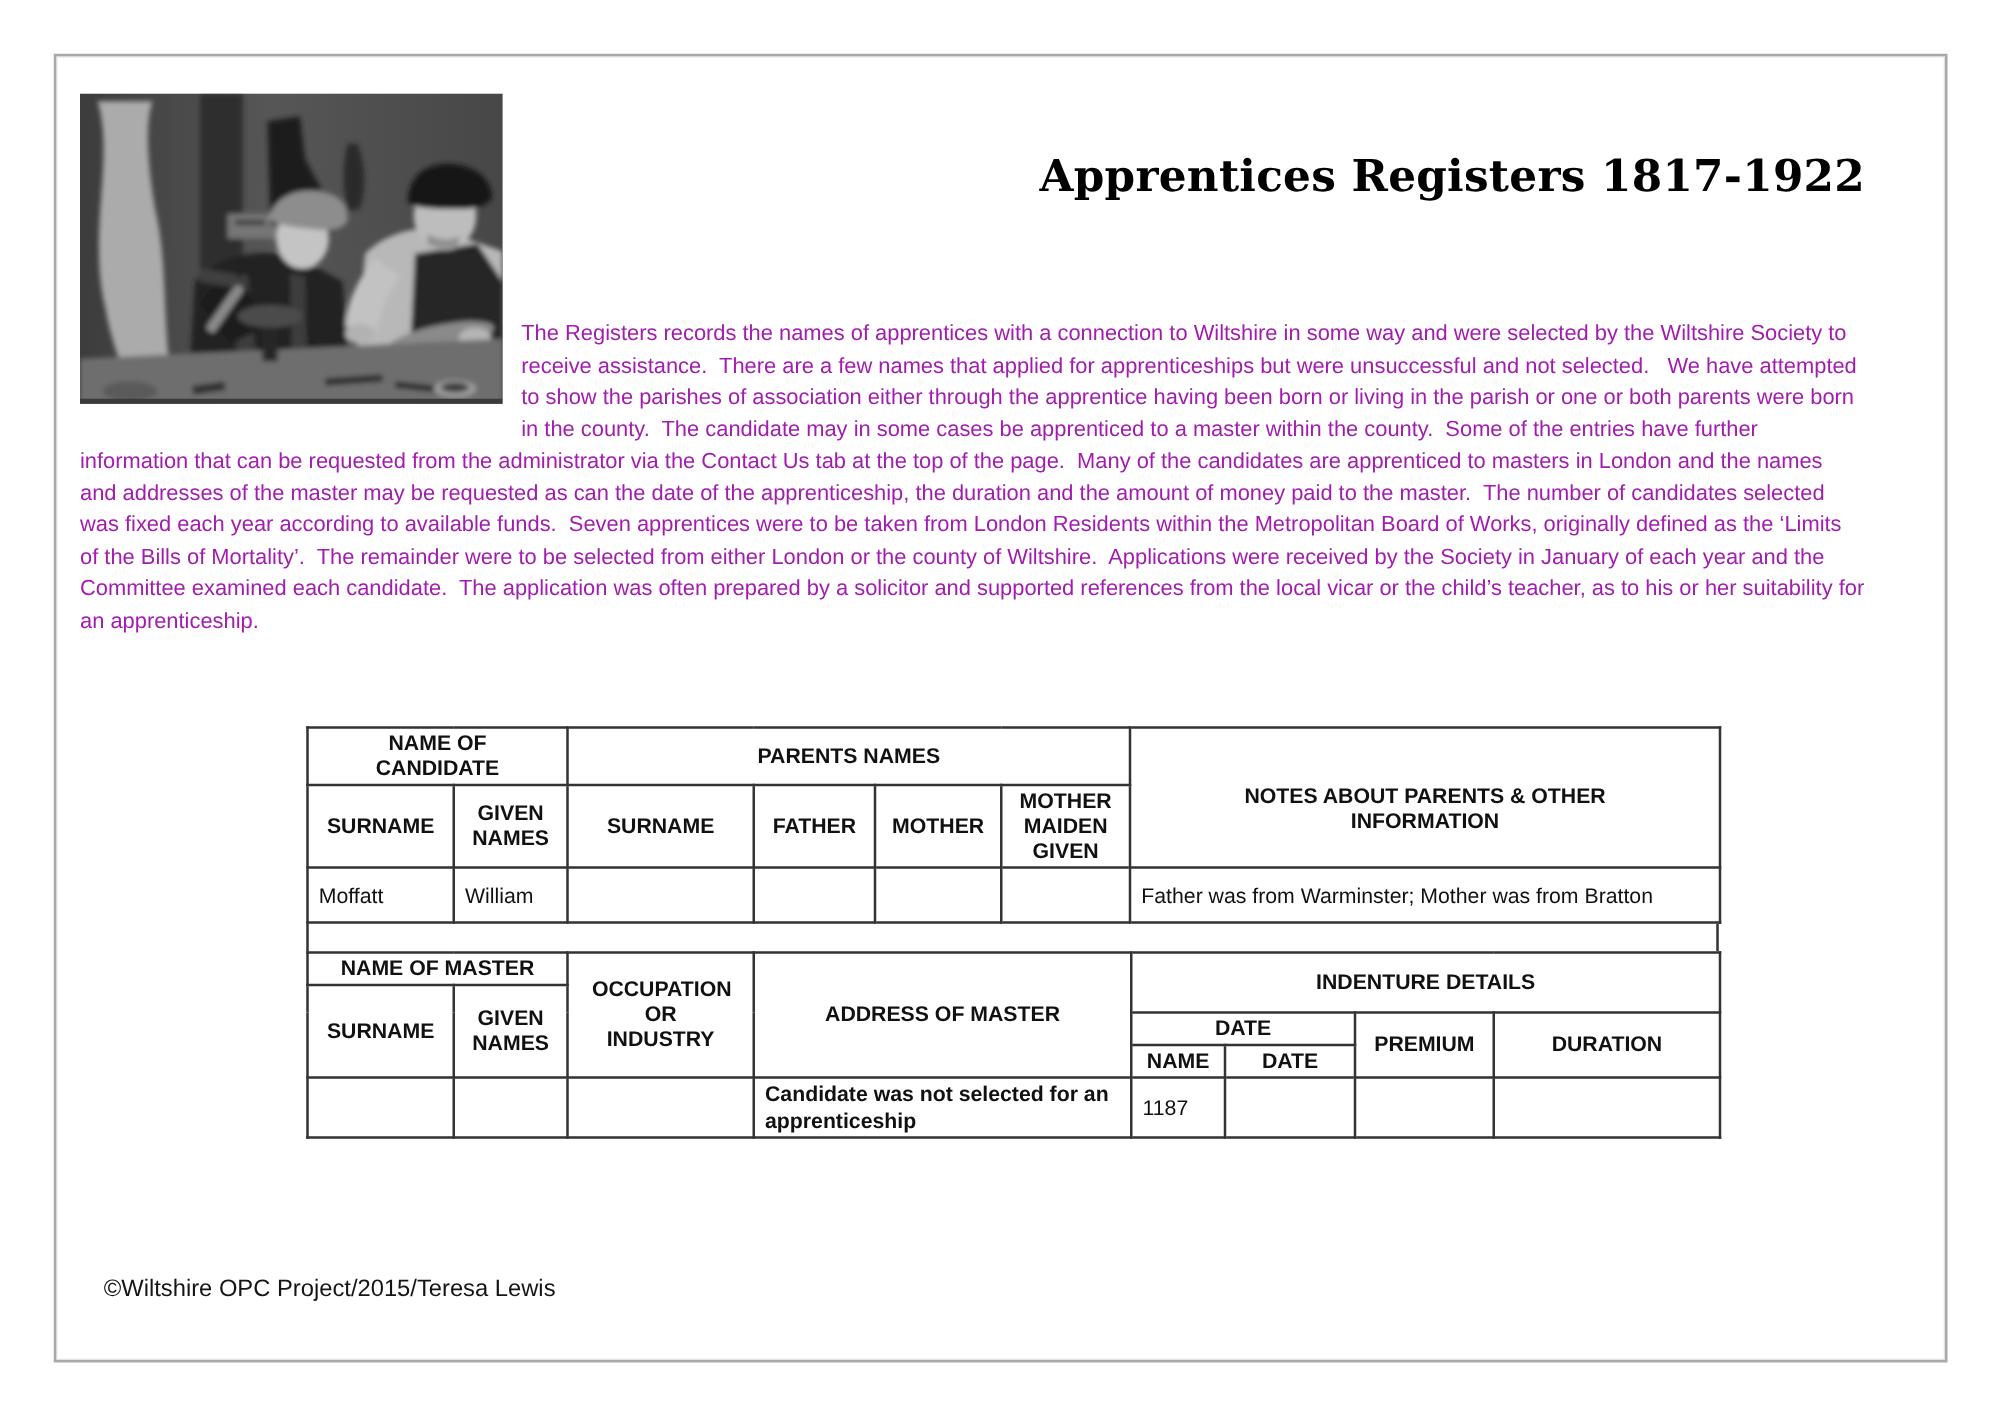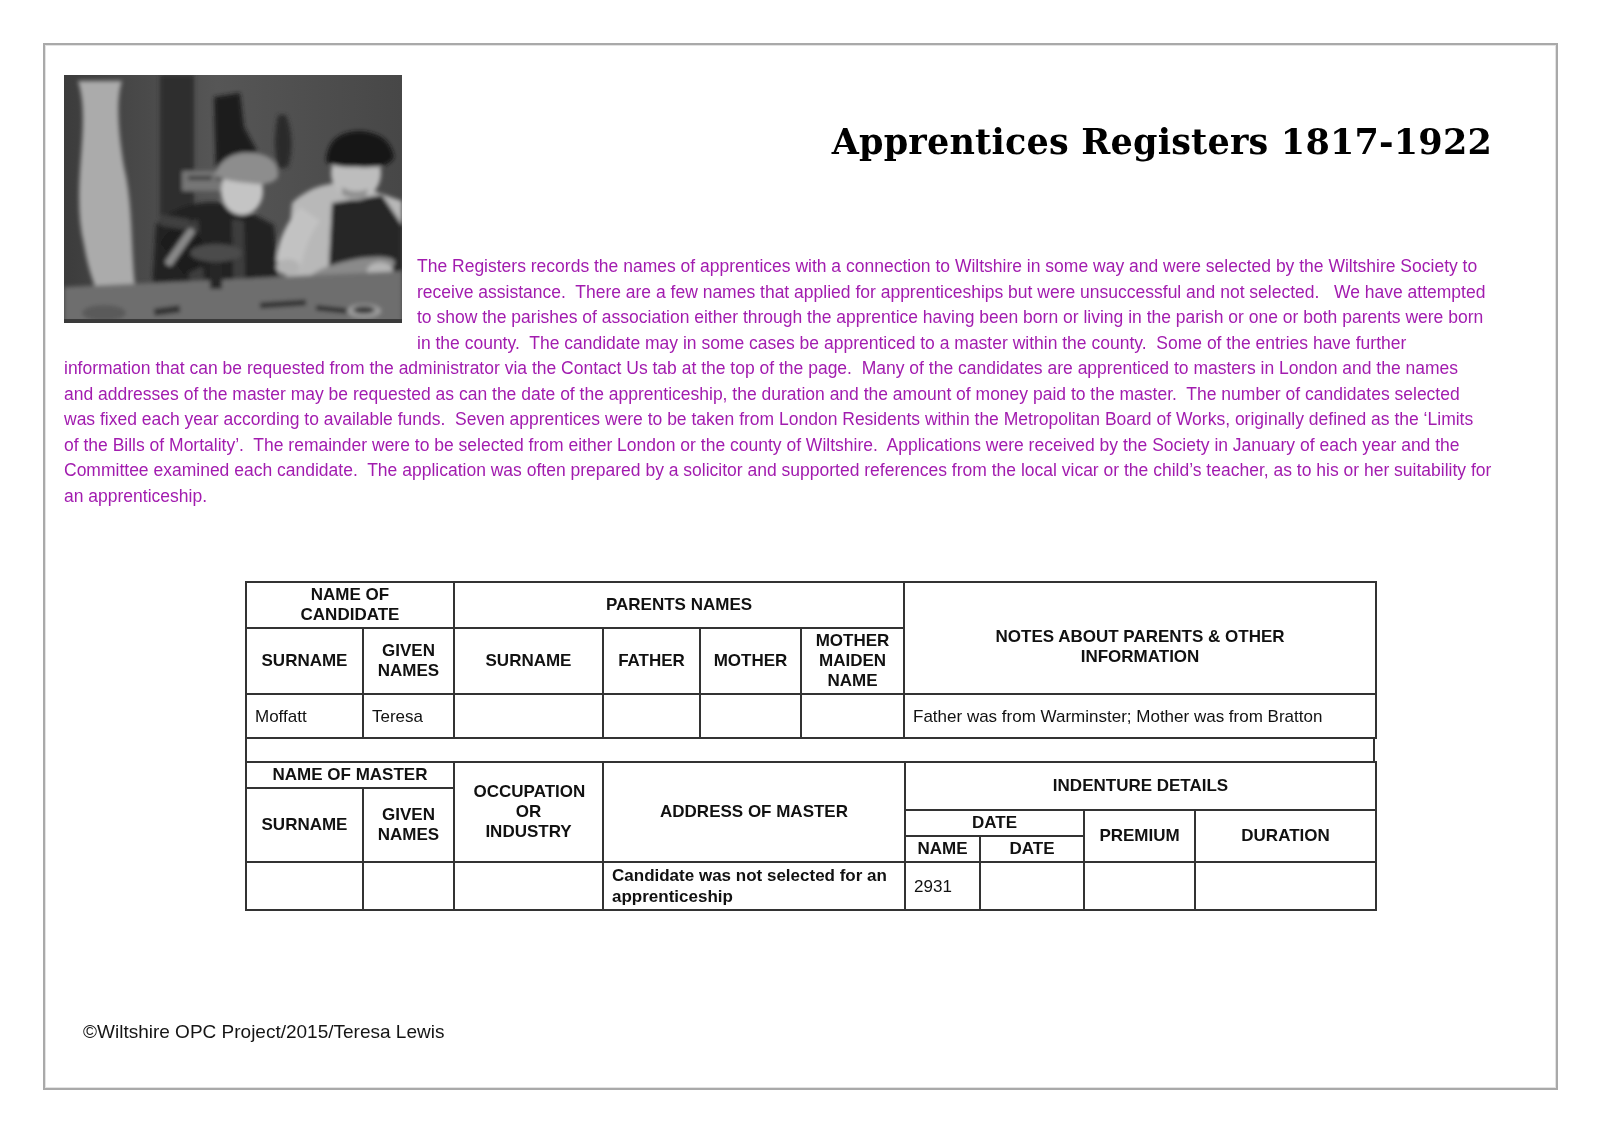--- a/index.html
+++ b/index.html
@@ -134,25 +134,25 @@
             <th colspan="2"><span class="wrap-narrow">NAME OF CANDIDATE</span></th>
             <th colspan="4">PARENTS NAMES</th>
             <th rowspan="2"><span class="wrap-notes">NOTES ABOUT PARENTS &amp; OTHER INFORMATION</span></th>
           </tr>
           <tr class="t1-r2">
             <th>SURNAME</th>
             <th>GIVEN NAMES</th>
             <th>SURNAME</th>
             <th>FATHER</th>
             <th>MOTHER</th>
-            <th>MOTHER MAIDEN NAME</th>
+            <th>MOTHER MAIDEN GIVEN</th>
           </tr>
           <tr class="t1-data">
             <td>Moffatt</td>
-            <td>Teresa</td>
+            <td>William</td>
             <td></td>
             <td></td>
             <td></td>
             <td></td>
             <td class="notes-cell">Father was from Warminster; Mother was from Bratton</td>
           </tr>
         </tbody>
           </table>
 
         <div class="table-gap"></div>
@@ -186,21 +186,21 @@
           </tr>
           <tr class="t2-r4">
             <th>NAME</th>
             <th>DATE</th>
           </tr>
           <tr class="t2-data">
             <td></td>
             <td></td>
             <td></td>
             <td class="address-cell">Candidate was not selected for an apprenticeship</td>
-            <td>2931</td>
+            <td>1187</td>
             <td></td>
             <td></td>
             <td></td>
           </tr>
         </tbody>
           </table>
 
       </div>
     </div>
 

